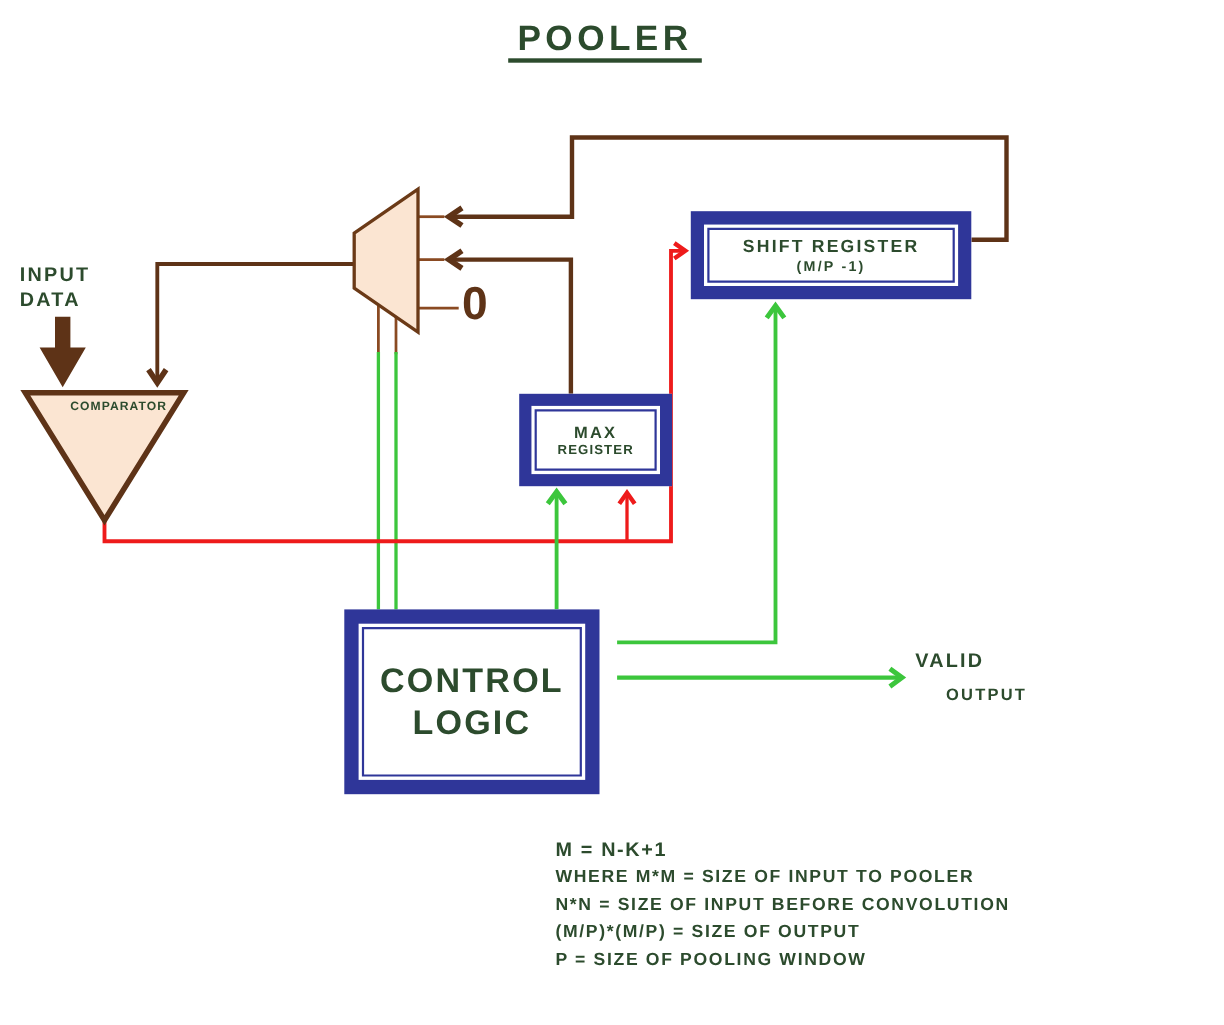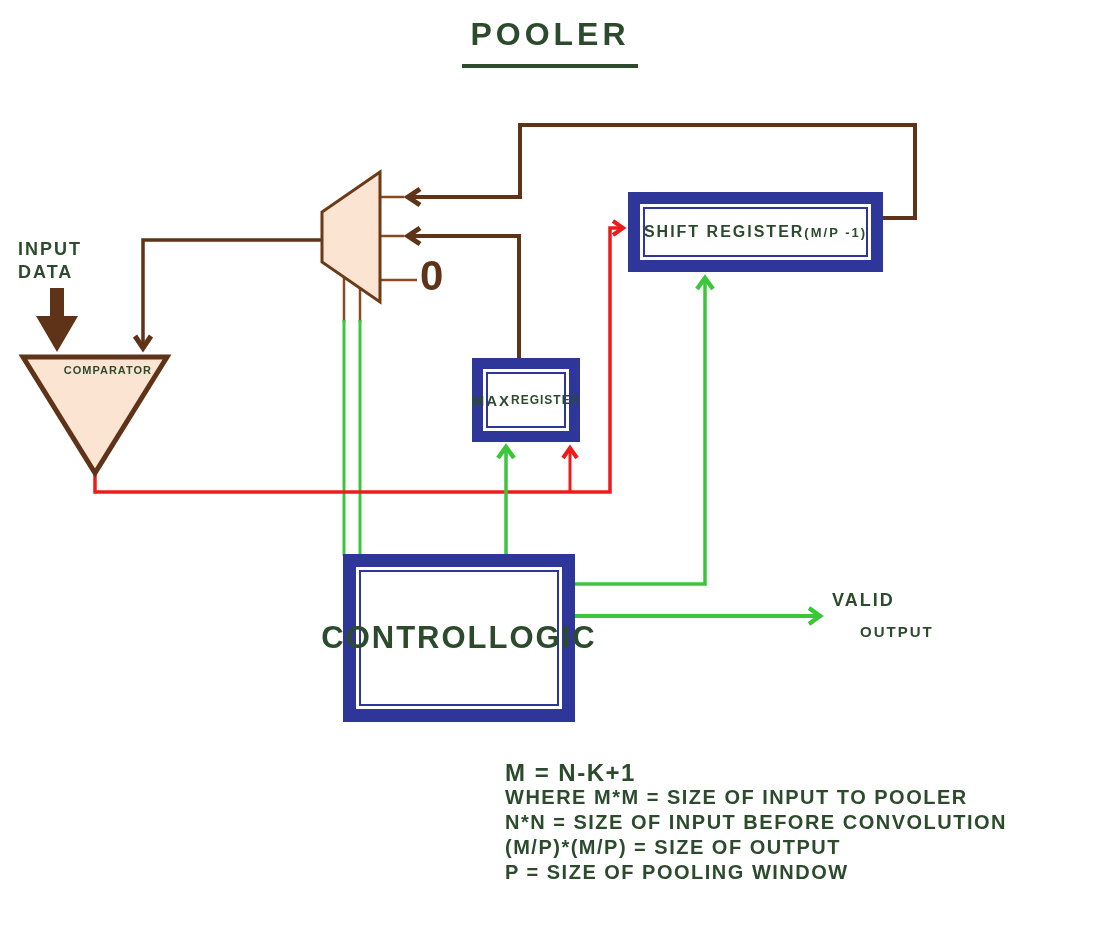--- a/index.html
+++ b/index.html
@@ -5,44 +5,44 @@
   html,body{margin:0;padding:0;background:#ffffff;}
   #canvas{
     position:relative;width:1113px;height:932px;background:#ffffff;overflow:hidden;
     font-family:"Liberation Sans", sans-serif;color:#2c4b2d;
   }
   #wires{position:absolute;left:0;top:0;}
   .txt{position:absolute;font-weight:bold;color:#2c4b2d;white-space:nowrap;}
   #title{
     left:462px;top:16px;width:176px;text-align:center;
     font-size:32px;letter-spacing:4px;
-    border-bottom:4px solid #2c4b2d;padding-bottom:11px;
+    border-bottom:4px solid #2c4b2d;padding-bottom:0;
   }
   #input-data{left:18px;top:238px;width:82px;text-align:left;font-size:18px;letter-spacing:2px;line-height:23px;}
   #comparator-label{left:38px;top:364px;width:114px;text-align:right;font-size:11px;letter-spacing:1px;}
   #mux-zero{left:420px;top:252px;font-size:42px;color:#5e3317;letter-spacing:0;}
   .box{
     position:absolute;box-sizing:border-box;background:#ffffff;
     border:11px solid #2f3699;
     box-shadow:inset 0 0 0 3px #ffffff, inset 0 0 0 5px #2f3699;
-    display:flex;align-items:center;justify-content:center;
+    display:flex;flex-direction:column;align-items:center;justify-content:center;
   }
-  #max-register{left:472px;top:358px;width:108px;height:84px;}
+  #max-register{left:472px;top:358px;width:139px;height:84px;}
   #max-register .l1{font-size:15px;letter-spacing:2px;font-weight:bold;}
   #max-register .l2{font-size:12px;letter-spacing:1px;font-weight:bold;}
   #shift-register{left:628px;top:192px;width:255px;height:80px;border-width:12px;}
   #shift-register .l1{font-size:16px;letter-spacing:2px;font-weight:bold;}
   #shift-register .l2{font-size:13px;letter-spacing:2px;font-weight:bold;}
-  #control-logic{left:343px;top:554px;width:232px;height:168px;border-width:13px;}
+  #control-logic{left:313px;top:554px;width:232px;height:168px;border-width:13px;}
   #control-logic .l1,#control-logic .l2{font-size:31px;letter-spacing:2px;font-weight:bold;line-height:38px;}
   #valid-1{left:832px;top:590px;font-size:18px;letter-spacing:2px;}
   #valid-2{left:860px;top:623px;font-size:15px;letter-spacing:2px;}
   #formulas{position:absolute;left:505px;top:760px;}
-  .formula{font-weight:bold;color:#2c4b2d;font-size:20px;letter-spacing:1.5px;line-height:25px;white-space:nowrap;}
-  .formula.first{font-size:24px;}
+  .formula{font-weight:bold;color:#2c4b2d;font-size:16px;letter-spacing:1.5px;line-height:25px;white-space:nowrap;}
+  .formula.first{font-size:18px;}
 </style>
 </head>
 <body>
 
 <div id="canvas">
 
   <svg id="wires" width="1113" height="932">
     <defs>
       <marker id="arrBrown" markerUnits="userSpaceOnUse" markerWidth="22" markerHeight="22" viewBox="0 0 22 22" refX="16" refY="11" orient="auto-start-reverse">
         <path d="M4,3 L16,11 L4,19" fill="none" stroke="#5e3317" stroke-width="5"></path>

